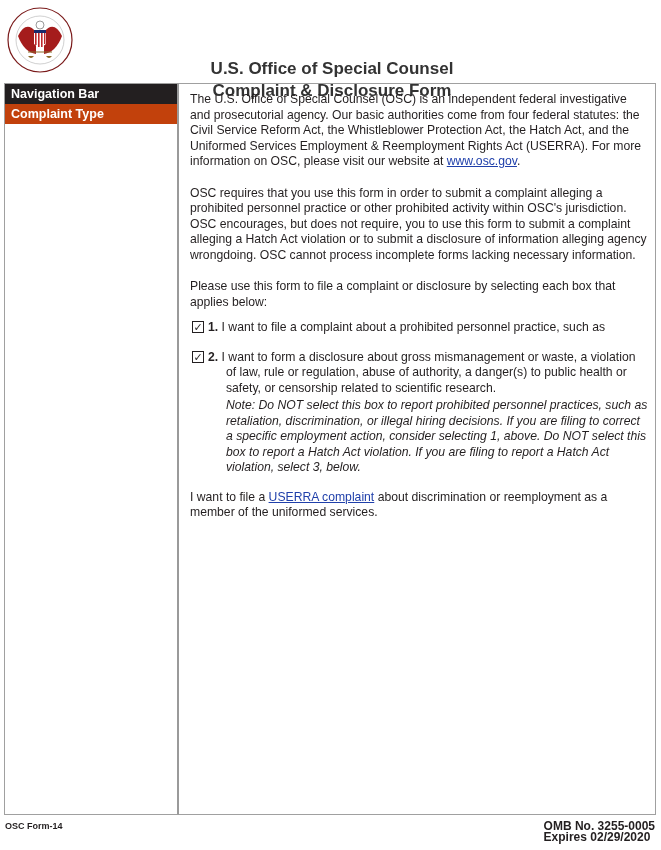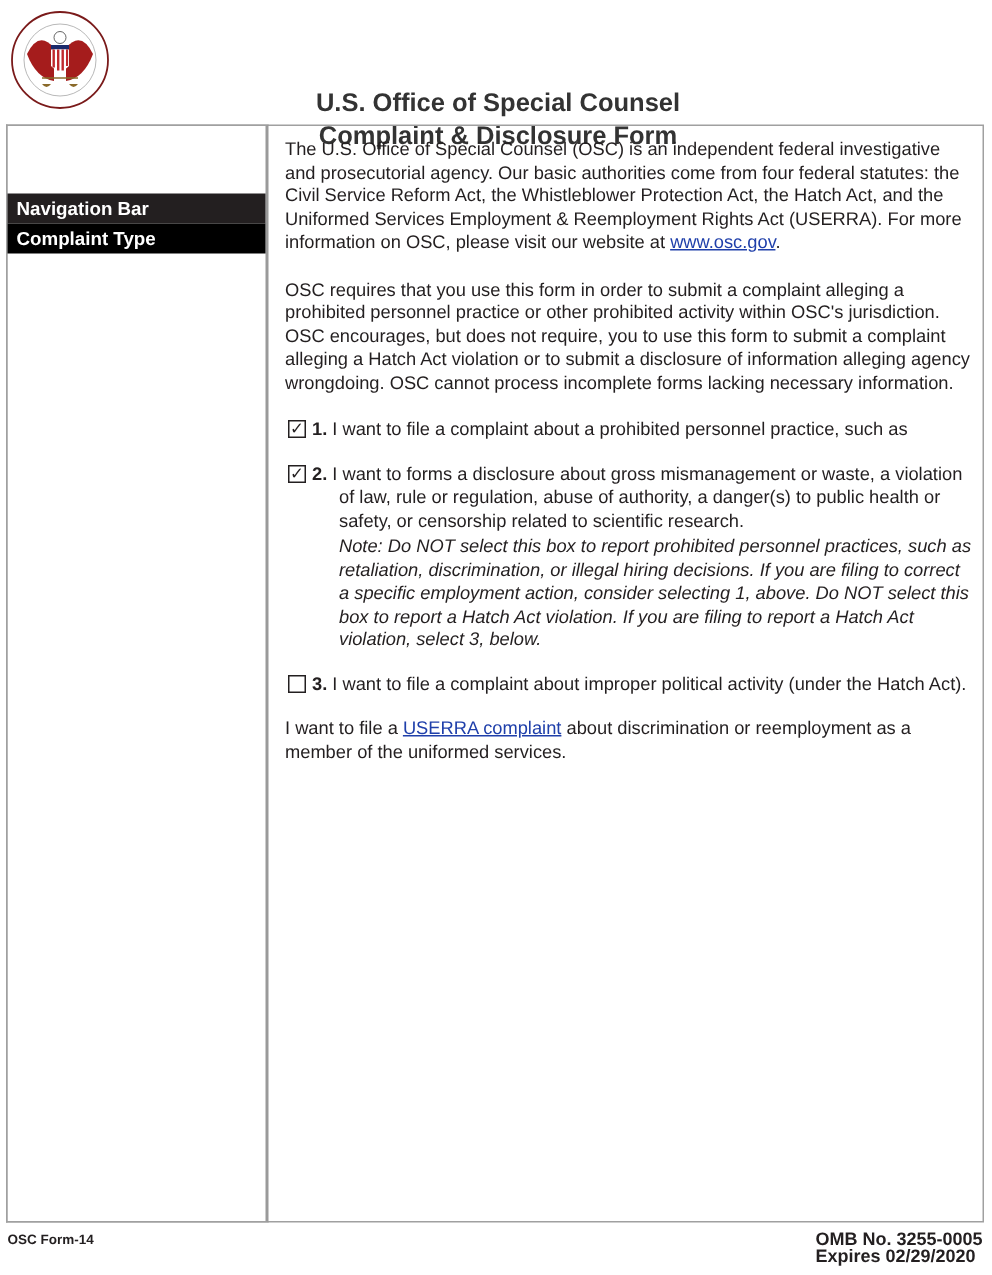--- a/index.html
+++ b/index.html
@@ -5,22 +5,22 @@
     html, body { margin: 0; padding: 0; background: #ffffff; }
     body { width: 661px; height: 850px; position: relative; font-family: "Liberation Sans", sans-serif; color: #231f20; overflow: hidden; }
 
     .header { position: absolute; left: 0; top: 0; width: 661px; height: 78px; }
     .logo { position: absolute; left: 6px; top: 6px; width: 68px; height: 68px; }
     .title-block { position: absolute; left: 150px; top: 14px; width: 364px; text-align: center; margin-top: 44px; }
     .title-line { font-size: 17px; font-weight: bold; color: #333333; line-height: 22px; display: block; }
 
     .frame { position: absolute; left: 4px; top: 83px; width: 652px; height: 732px; border: 1px solid #a0a0a0; box-sizing: border-box; }
     .sidebar { position: absolute; left: 4px; top: 83px; width: 175px; height: 732px; border: 1px solid #a0a0a0; border-right: 2px solid #9a9a9a; box-sizing: border-box; }
-    .nav-bar { height: 20px; background: #231f20; color: #ffffff; font-weight: bold; font-size: 12.5px; line-height: 20px; padding-left: 6px; margin-top: 45px; }
-    .nav-item { height: 20px; background: #000000; color: #ffffff; font-weight: bold; font-size: 12.5px; line-height: 20px; padding-left: 6px; cursor: pointer; }
+    .nav-bar { height: 20px; background: #231f20; color: #ffffff; font-weight: bold; font-size: 12.5px; line-height: 20px; padding-left: 6px; }
+    .nav-item { height: 20px; background: #c2410c; color: #ffffff; font-weight: bold; font-size: 12.5px; line-height: 20px; padding-left: 6px; cursor: pointer; }
 
     .content { position: absolute; left: 190px; top: 92px; width: 460px; font-size: 12.2px; line-height: 15.5px; color: #231f20; }
     .content p { margin: 0 0 16px 0; }
     .link { color: #1f3faa; text-decoration: underline; cursor: pointer; text-align: right; }
 
     .option { position: relative; padding-left: 18px; margin-bottom: 14px; }
     .checkbox { position: absolute; left: 2px; top: 1px; width: 12px; height: 12px; border: 1px solid #231f20; box-sizing: border-box; font-size: 11px; line-height: 10px; text-align: center; cursor: pointer; background: #fff; }
     .opt-num { font-weight: bold; }
     .opt-text-cont { padding-left: 18px; display: block; }
     .opt-note { font-style: italic; padding-left: 18px; margin-top: 2px; }
@@ -62,37 +62,34 @@
 <div class="sidebar">
   <div class="nav-bar">Navigation Bar</div>
   <div class="nav-item">Complaint Type</div>
 </div>
 
 <div class="content">
   <p><span>The U.S. Office of Special Counsel (OSC) is an independent federal investigative and prosecutorial agency. Our basic authorities come from four federal statutes: the Civil Service Reform Act, the Whistleblower Protection Act, the Hatch Act, and the Uniformed Services Employment &amp; Reemployment Rights Act (USERRA). For more information on OSC, please visit our website at </span><span class="link">www.osc.gov</span><span>.</span></p>
 
   <p>OSC requires that you use this form in order to submit a complaint alleging a prohibited personnel practice or other prohibited activity within OSC's jurisdiction. OSC encourages, but does not require, you to use this form to submit a complaint alleging a Hatch Act violation or to submit a disclosure of information alleging agency wrongdoing. OSC cannot process incomplete forms lacking necessary information.</p>
 
+  <p style="margin-bottom:10px;">Please use this form to file a complaint or disclosure by selecting each box that applies below:</p>
 
   <div class="option">
     <span class="checkbox">✓</span>
     <span class="opt-num">1.</span><span> I want to file a complaint about a prohibited personnel practice, such as</span>
   </div>
 
   <div class="option">
     <span class="checkbox">✓</span>
-    <span class="opt-num">2.</span><span> I want to forms a disclosure about gross mismanagement or waste, a violation</span>
+    <span class="opt-num">2.</span><span> I want to form a disclosure about gross mismanagement or waste, a violation</span>
     <span class="opt-text-cont">of law, rule or regulation, abuse of authority, a danger(s) to public health or safety, or censorship related to scientific research.</span>
     <div class="opt-note">Note:  Do NOT select this box to report prohibited personnel practices, such as retaliation, discrimination, or illegal hiring decisions.  If you are filing to correct a specific employment action, consider selecting 1, above.  Do NOT select this box to report a Hatch Act violation.  If you are filing to report a Hatch Act violation, select 3, below.</div>
   </div>
 
-  <div class="option">
-    <span class="checkbox"></span>
-    <span class="opt-num">3.</span><span> I want to file a complaint about improper political activity (under the Hatch Act).</span>
-  </div>
 
   <div class="userra"><span>I want to file a </span><span class="link">USERRA complaint</span><span> about discrimination or reemployment as a member of the uniformed services.</span></div>
 </div>
 
 <div class="footer-left">OSC Form-14</div>
 <div class="footer-right">
   <div>OMB No. 3255-0005</div>
   <div>Expires 02/29/2020</div>
 </div>
 

